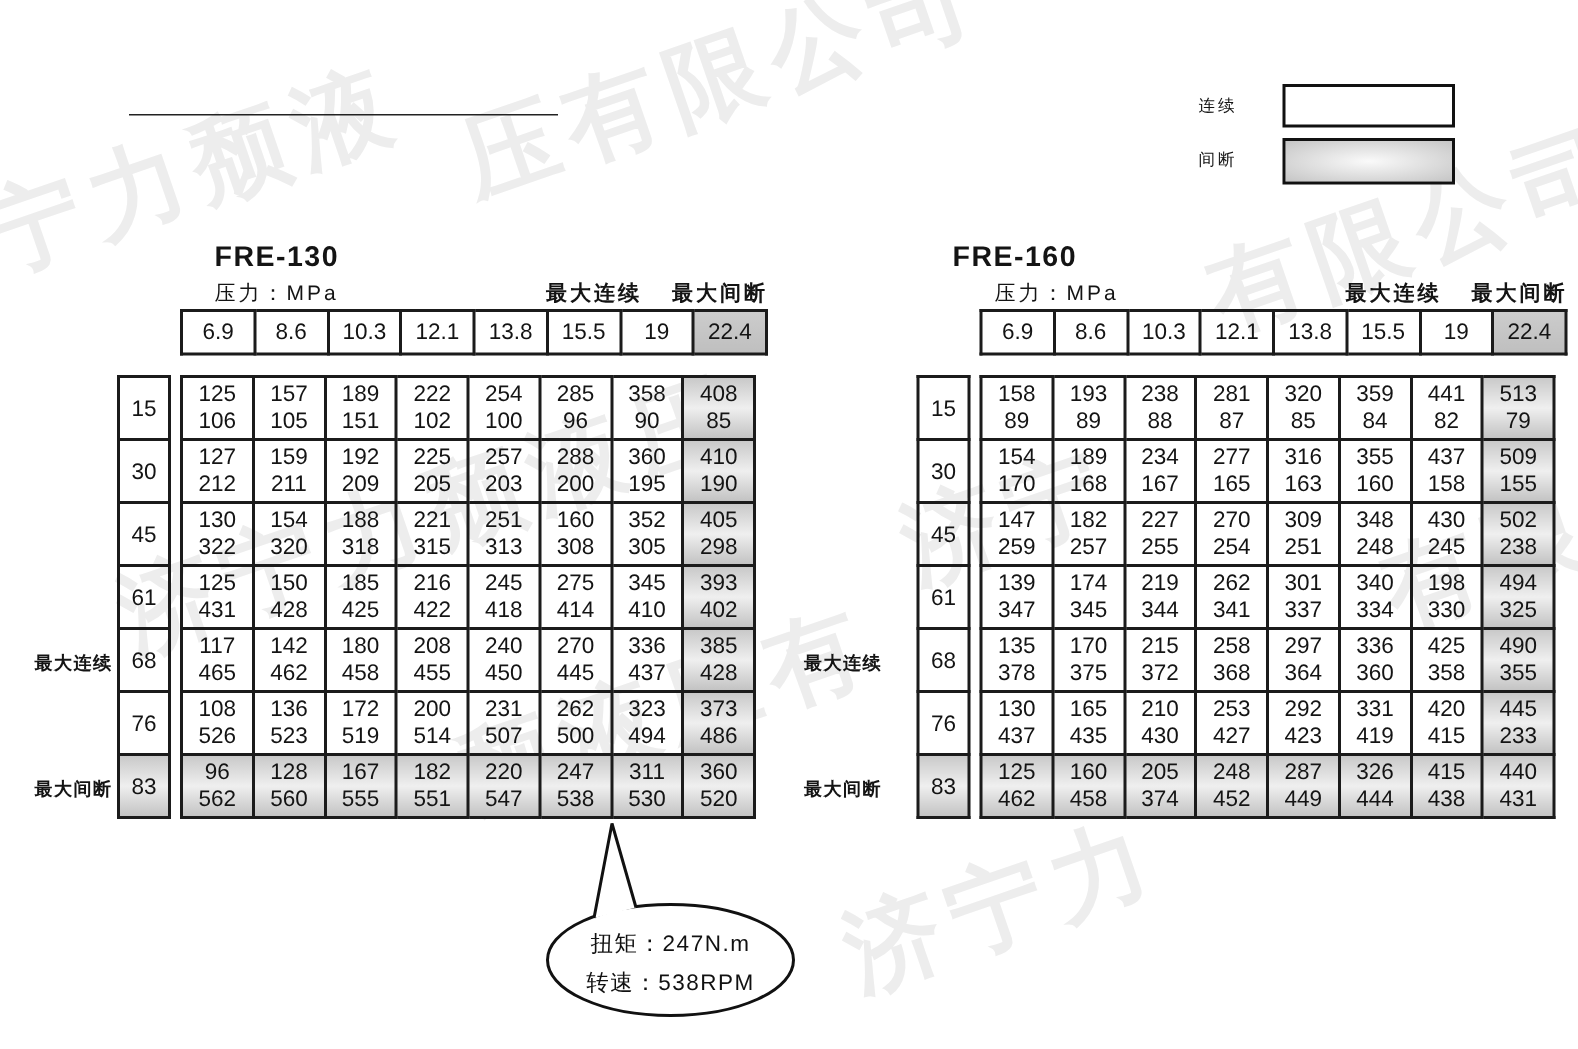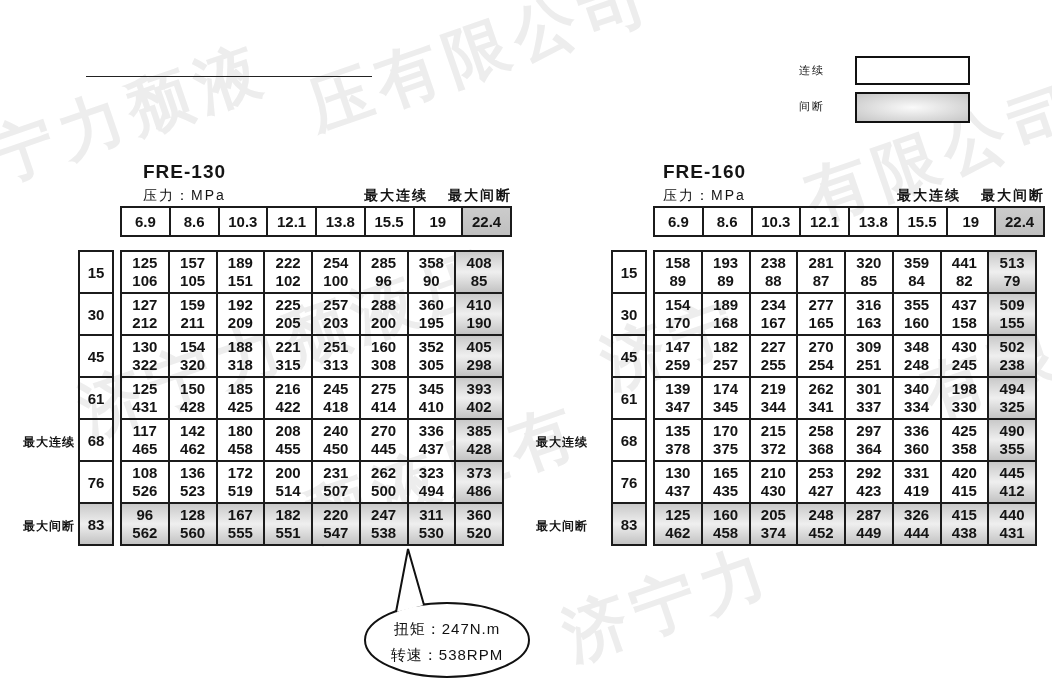--- a/index.html
+++ b/index.html
@@ -15,25 +15,25 @@
   .legend-label{position:absolute;width:48px;text-align:left;font-size:11px;font-weight:normal;letter-spacing:2px;}
   .lg1{left:799px;top:63px;} .lg2{left:799px;top:99px;}
   .legend-box{position:absolute;left:855px;width:115px;border:2px solid #111;box-sizing:border-box;}
   .lbx1{top:56px;height:29px;background:#fff;}
   .lbx2{top:92px;height:31px;background:radial-gradient(ellipse at center,#fafafa 0%,#c5c5c5 100%);}
   
   .tbl-title{position:absolute;font-size:19px;font-weight:bold;letter-spacing:1px;}
   .sub-left{position:absolute;font-size:14px;font-weight:normal;letter-spacing:2px;}
   .sub-right{position:absolute;width:392px;text-align:right;font-size:14px;font-weight:bold;letter-spacing:2px;}
   .sub-right .gap{margin-left:20px;}
-  .t0-title{left:143px;top:161px;} .t1-title{left:663px;top:161px;}
+  .t0-title{left:143px;top:161px;} .t1-title{left:635px;top:161px;}
   .t0-sub{left:143px;top:187px;}  .t1-sub{left:663px;top:187px;}
   .t0-subr{left:120px;top:187px;} .t1-subr{left:653px;top:187px;}
   
-  table{border-collapse:collapse;position:absolute;background:transparent;font-weight:bold;}
+  table{border-collapse:collapse;position:absolute;background:transparent;}
   td{border:2px solid #1b1b1b;text-align:center;padding:0;font-size:15px;}
   .htbl{width:392px;table-layout:fixed;} .htbl td{height:27px;}
   .gtbl{width:384px;table-layout:fixed;} .gtbl td{height:40px;line-height:18px;}
   .ltbl{width:36px;table-layout:fixed;}  .ltbl td{height:40px;}
   .t0-head{left:120px;top:206px;} .t1-head{left:653px;top:206px;}
   .t0-labels{left:78px;top:250px;} .t1-labels{left:611px;top:250px;}
   .t0-grid{left:120px;top:250px;}  .t1-grid{left:653px;top:250px;}
   td.gray{background:linear-gradient(180deg,#c9c9c9 0%,#efefef 50%,#c3c3c3 100%);}
   .htbl td.gray{background:linear-gradient(180deg,#cccccc,#bfbfbf);}
   
@@ -597,21 +597,21 @@
             <td>
               <div>331</div>
               <div>419</div>
             </td>
             <td>
               <div>420</div>
               <div>415</div>
             </td>
             <td class="gray">
               <div>445</div>
-              <div>412</div>
+              <div>233</div>
             </td>
           </tr>
           <tr>
             <td class="gray">
               <div>125</div>
               <div>462</div>
             </td>
             <td class="gray">
               <div>160</div>
               <div>458</div>

